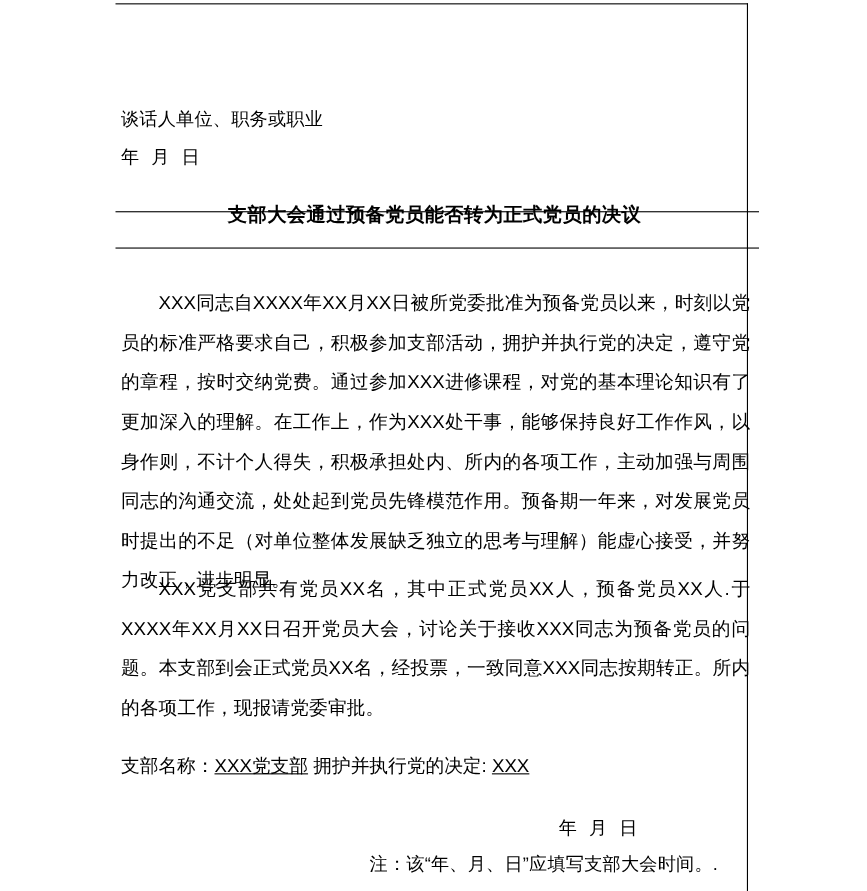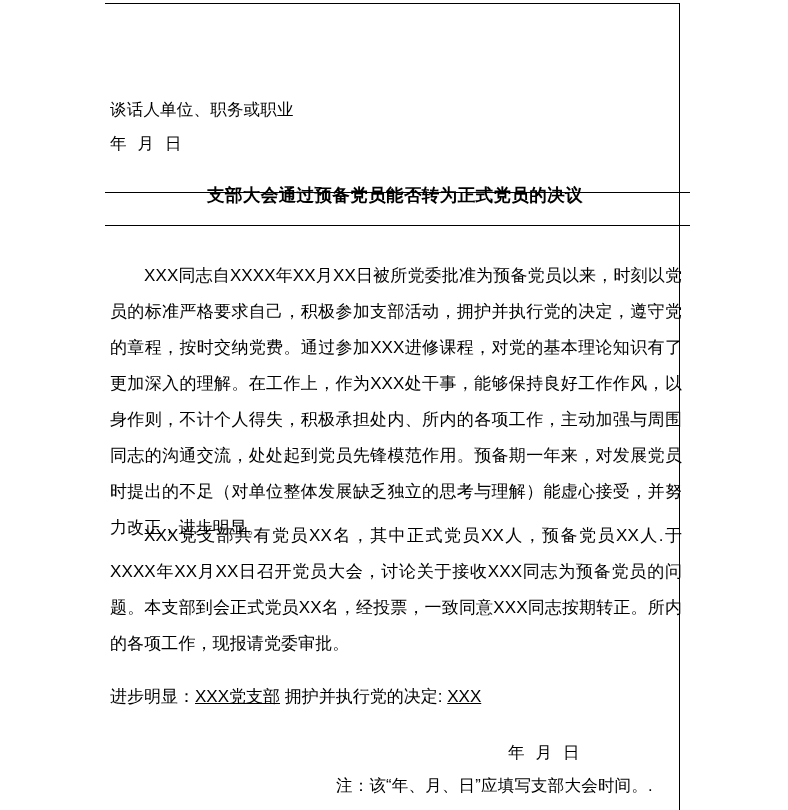--- a/index.html
+++ b/index.html
@@ -164,21 +164,21 @@
 
     <div class="doc-title">支部大会通过预备党员能否转为正式党员的决议</div>
 
     <div class="rule-thin"></div>
 
     <div class="body-para" id="para-1">XXX同志自XXXX年XX月XX日被所党委批准为预备党员以来，时刻以党员的标准严格要求自己，积极参加支部活动，拥护并执行党的决定，遵守党的章程，按时交纳党费。通过参加XXX进修课程，对党的基本理论知识有了更加深入的理解。在工作上，作为XXX处干事，能够保持良好工作作风，以身作则，不计个人得失，积极承担处内、所内的各项工作，主动加强与周围同志的沟通交流，处处起到党员先锋模范作用。预备期一年来，对发展党员时提出的不足（对单位整体发展缺乏独立的思考与理解）能虚心接受，并努力改正，进步明显。</div>
 
     <div class="body-para" id="para-2">XXX党支部共有党员XX名，其中正式党员XX人，预备党员XX人.于XXXX年XX月XX日召开党员大会，讨论关于接收XXX同志为预备党员的问题。本支部到会正式党员XX名，经投票，一致同意XXX同志按期转正。所内的各项工作，现报请党委审批。</div>
 
     <div class="signature-line">
-      <span>进步明显：</span><span class="u">XXX党支部</span><span> 拥护并执行党的决定: </span><span class="u">XXX</span>
+      <span>支部名称：</span><span class="u">XXX党支部</span><span> 拥护并执行党的决定: </span><span class="u">XXX</span>
     </div>
 
     <div class="date-center">年 月 日</div>
 
     <div class="footnote">注：该“年、月、日”应填写支部大会时间。.</div>
 
   </div>
 </div>
 
 </body></html>

